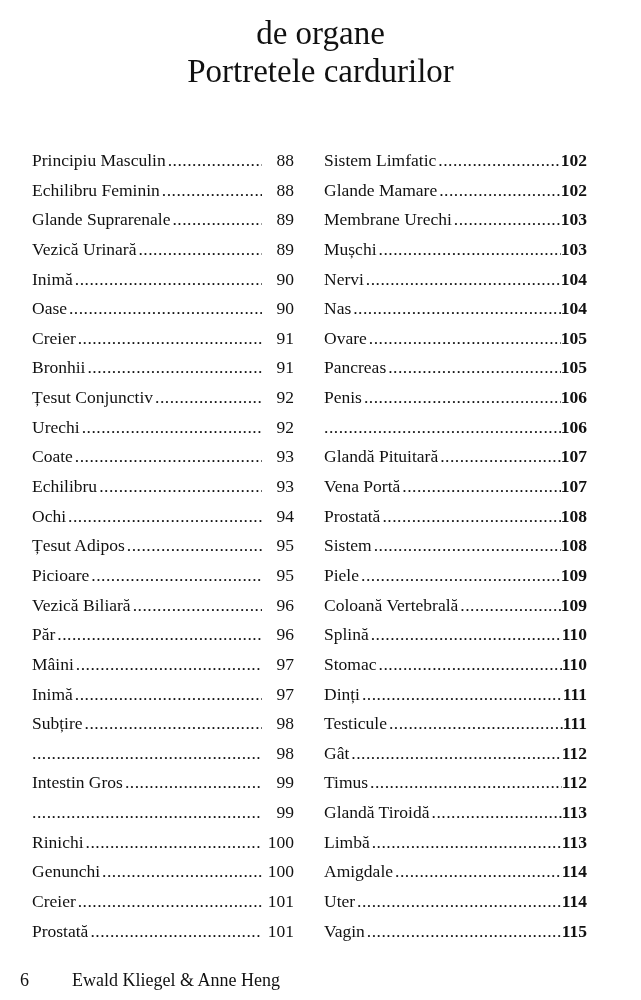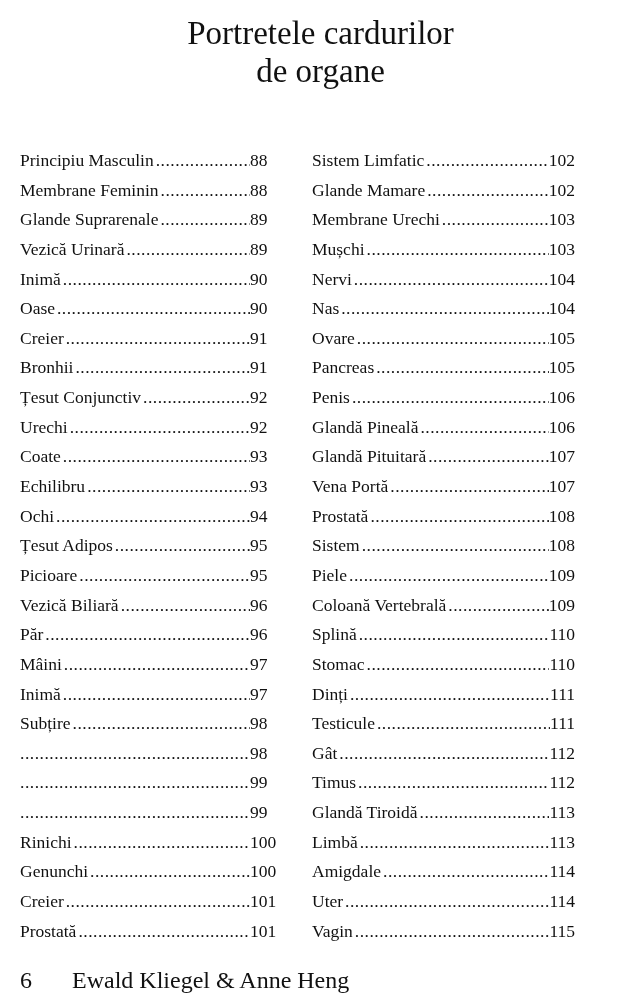--- a/index.html
+++ b/index.html
@@ -27,70 +27,70 @@
       font-weight: normal;
     }
     .title span { display: block; }
     .toc-col {
       position: absolute;
       top: 146px;
       margin: 0;
       padding: 0;
       list-style: none;
     }
-    .toc-col.left { left: 20px; width: 262px; }
-    .toc-col.right { left: 312px; width: 263px; }
+    .toc-col.left { left: 32px; width: 262px; }
+    .toc-col.right { left: 324px; width: 263px; }
     .toc-row {
       display: flex;
       align-items: baseline;
       height: 29.65px;
       font-size: 17.5px;
       line-height: 29.65px;
       white-space: nowrap;
       overflow: hidden;
     }
     .toc-label { flex: 0 0 auto; padding-right: 2px; }
     .toc-leader {
       flex: 1 1 auto;
       overflow: hidden;
       white-space: nowrap;
       letter-spacing: 0.5px;
     }
     .toc-leader::before {
       content: "........................................................................................................";
     }
-    .toc-page { flex: 0 0 auto; }
+    .toc-page { flex: 0 0 auto; text-align: right; }
     .left .toc-page { width: 32px; }
-    .right .toc-page { width: auto; }
+    .right .toc-page { width: auto; font-weight: bold; }
     .footer {
       position: absolute;
       top: 966px;
       left: 20px;
-      font-size: 24px;
+      font-size: 18px;
       line-height: 28px;
       white-space: nowrap;
     }
     .footer .page-num { display: inline-block; width: 52px; }
   </style>
 </head>
 <body>
 
 <h1 class="title">
+  <span>de organe</span>
   <span>Portretele cardurilor</span>
-  <span>de organe</span>
 </h1>
 
 <ul class="toc-col left" id="toc-left">
     <li class="toc-row">
       <span class="toc-label">Principiu Masculin</span>
       <span class="toc-leader"></span>
       <span class="toc-page">88</span>
     </li>
     <li class="toc-row">
-      <span class="toc-label">Membrane Feminin</span>
+      <span class="toc-label">Echilibru Feminin</span>
       <span class="toc-leader"></span>
       <span class="toc-page">88</span>
     </li>
     <li class="toc-row">
       <span class="toc-label">Glande Suprarenale</span>
       <span class="toc-leader"></span>
       <span class="toc-page">89</span>
     </li>
     <li class="toc-row">
       <span class="toc-label">Vezică Urinară</span>
@@ -175,20 +175,21 @@
     <li class="toc-row">
       <span class="toc-label">Subțire</span>
       <span class="toc-leader"></span>
       <span class="toc-page">98</span>
     </li>
     <li class="toc-row">
       <span class="toc-leader"></span>
       <span class="toc-page">98</span>
     </li>
     <li class="toc-row">
+      <span class="toc-label">Intestin Gros</span>
       <span class="toc-leader"></span>
       <span class="toc-page">99</span>
     </li>
     <li class="toc-row">
       <span class="toc-leader"></span>
       <span class="toc-page">99</span>
     </li>
     <li class="toc-row">
       <span class="toc-label">Rinichi</span>
       <span class="toc-leader"></span>
@@ -250,21 +251,20 @@
       <span class="toc-label">Pancreas</span>
       <span class="toc-leader"></span>
       <span class="toc-page">105</span>
     </li>
     <li class="toc-row">
       <span class="toc-label">Penis</span>
       <span class="toc-leader"></span>
       <span class="toc-page">106</span>
     </li>
     <li class="toc-row">
-      <span class="toc-label">Glandă Pineală</span>
       <span class="toc-leader"></span>
       <span class="toc-page">106</span>
     </li>
     <li class="toc-row">
       <span class="toc-label">Glandă Pituitară</span>
       <span class="toc-leader"></span>
       <span class="toc-page">107</span>
     </li>
     <li class="toc-row">
       <span class="toc-label">Vena Portă</span>

